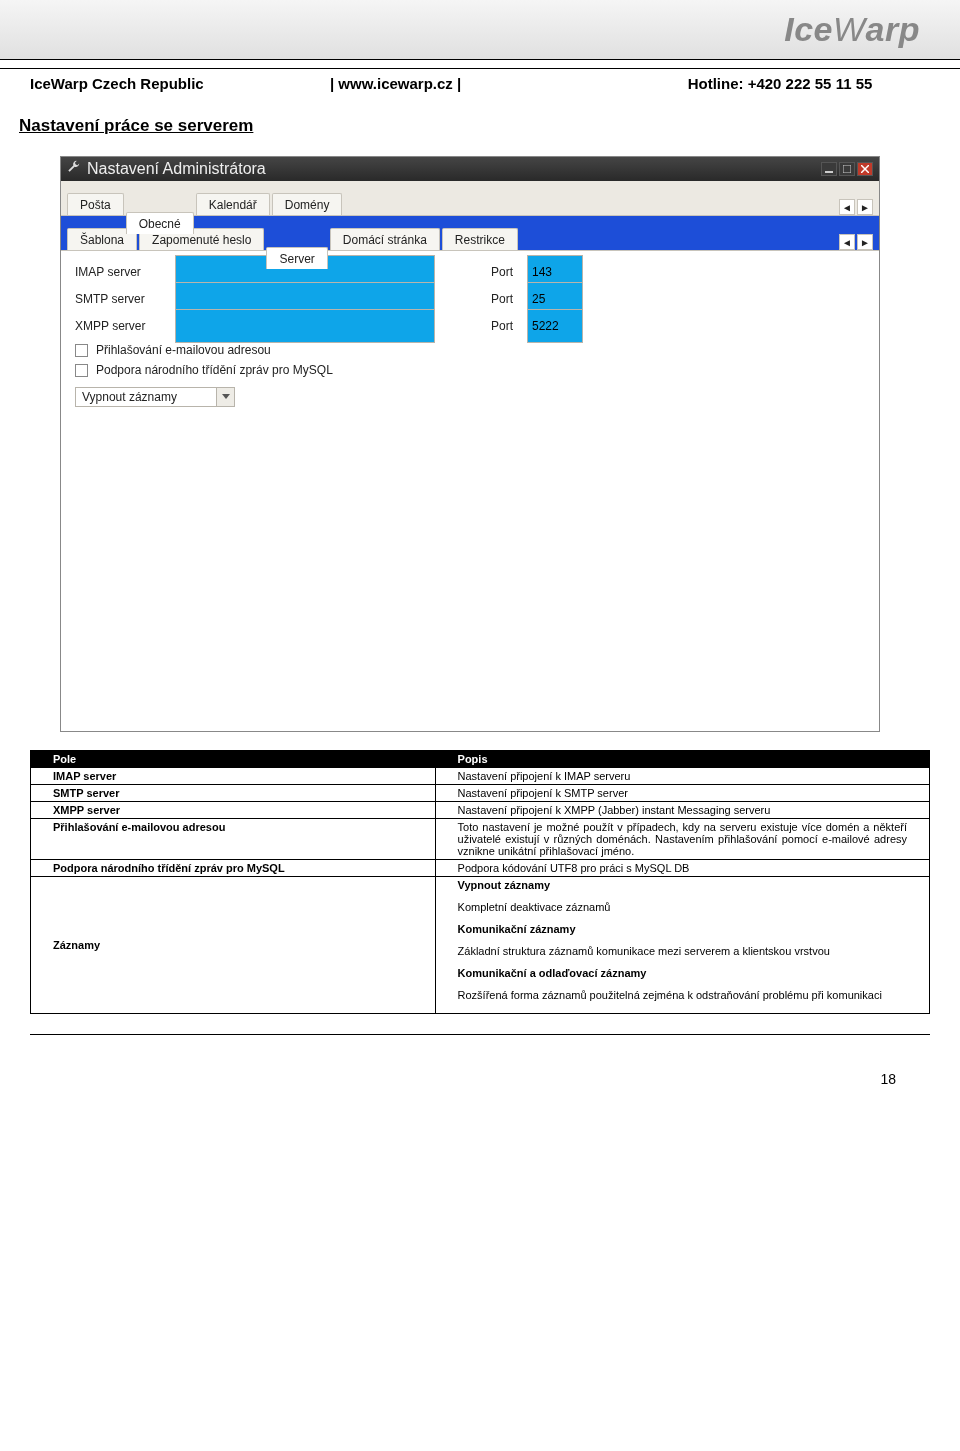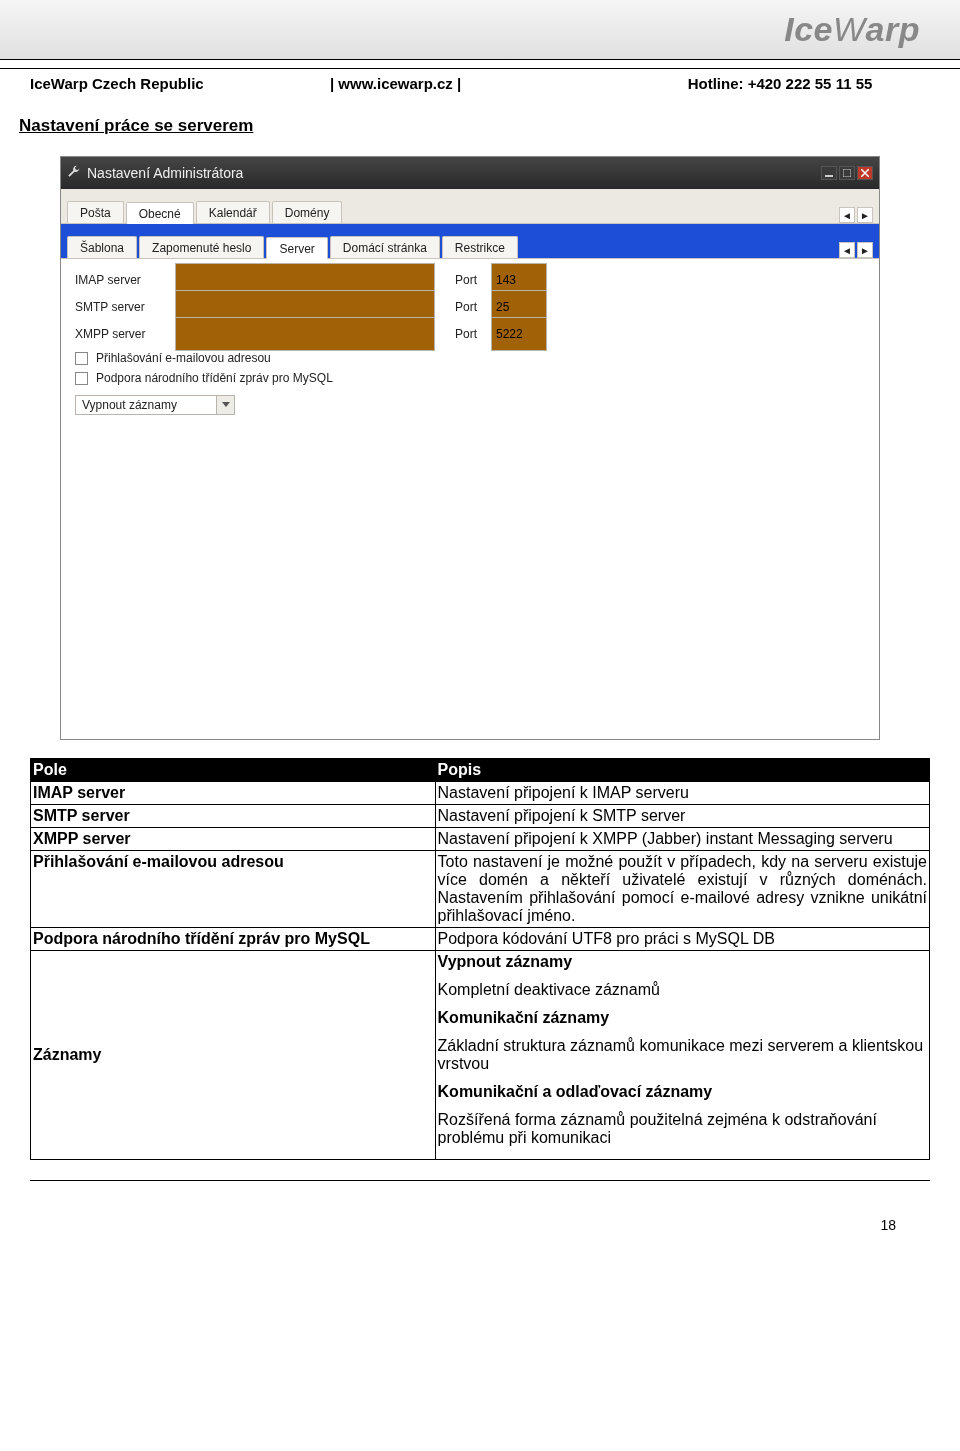--- a/index.html
+++ b/index.html
@@ -14,56 +14,56 @@
   .info-line { display: flex; padding: 6px 30px 10px 30px; font-size: 15px; font-weight: bold; border-top: 1px solid #000;}
   .info-line .left { flex: 1; }
   .info-line .mid { flex: 1; }
   .info-line .right { flex: 1; text-align: center; }
   
   .section-title { font-size: 17px; font-weight: bold; text-decoration: underline; padding: 14px 30px 10px 19px; }
   
   
   .shot { margin: 10px 30px 10px 60px; width: 820px; border: 1px solid #888; background: #f3f2ee; font-family: Tahoma, Arial, sans-serif; font-size: 12px; color: #222; }
   
-  .win-title { background: linear-gradient(#454545,#292929); height: 32px; display: flex; align-items: center; padding: 0 6px; color: #eee; font-size: 14px; }
+  .win-title { background: linear-gradient(#454545,#292929); height: 24px; display: flex; align-items: center; padding: 0 6px; color: #eee; font-size: 16px; }
   .win-title .title-text { flex: 1; display: flex; align-items: center; gap: 6px;}
   .win-title .winbtn { width: 16px; height: 14px; background: #3a3a3a; border: 1px solid #555; margin-left: 2px; display: flex; align-items:center; justify-content:center;}
   .win-title .winbtn.close { background: #c03a2a; }
   .win-title .winbtn svg { display:block; }
   .wrench { width:14px; height:14px; }
   
   .tab-row { display: flex; background: #ece9e2; border-bottom: 1px solid #c8c4bb; padding: 12px 6px 0 6px; align-items:flex-end;}
   .tab-row.sub { background: #1d4ed8; }
   .tab { padding: 4px 12px 3px 12px; border: 1px solid #c8c4bb; border-bottom: none; background: #f6f5f1; margin-right: 2px; border-radius: 2px 2px 0 0; font-size: 12px; }
-  .tab.active { background: #fff; position: relative; top: 1px; }
+  .tab.active { background: #fff; position: relative; top: 19px; }
   .tab-arrows { margin-left: auto; display:flex; gap:2px;}
   .tab-arrows span { width: 16px; height: 16px; border: 1px solid #c8c4bb; background:#fff; display:flex;align-items:center;justify-content:center;font-size:10px;}
   
   .form-body { background: #fff; padding: 10px 14px 6px 14px; min-height: 480px; }
   .form-line { display:flex; align-items:center; margin-bottom:5px; height:22px; }
   .form-line .lbl { width:100px; font-size:12px; }
-  .form-line .input { border:1px solid #b8b4ab; background:#a16207; height:34px; }
+  .form-line .input { border:1px solid #b8b4ab; background:#0ea5e9; height:34px; }
   .form-line .server-input { flex:1; max-width:260px; margin-right:20px;}
-  .form-line .port-lbl { width:36px; font-size:12px; }
+  .form-line .port-lbl { width:36px; font-size:12px;margin-left:36px; }
   .form-line .port-input { width:56px; padding:2px 4px; font-size:12px;}
   
   .chk-line { display:flex; align-items:center; margin:6px 0; font-size:12px; gap:8px;}
   .chk { width:13px; height:13px; border:1px solid #888; background:#fff; display:inline-block;}
   
   .combo { display:inline-flex; border:1px solid #b8b4ab; background:#fff; height:20px; width:160px; align-items:center; font-size:12px; margin-top:4px;}
   .combo .ct { flex:1; padding:0 6px; white-space:nowrap; overflow:hidden;}
   .combo .cb { width:18px; height:100%; border-left:1px solid #b8b4ab; background:#eeece6; display:flex;align-items:center;justify-content:center;}
   .combo .cb svg{display:block;}
   
   .btn-row { background:#ece9e2; border-top:1px solid #c8c4bb; padding:8px 10px; display:flex; gap:12px;}
   .btn { border:1px solid #b0ada4; background:linear-gradient(#fdfdfc,#e9e7df); padding:3px 22px; font-size:12px; border-radius:2px; }
   
   
   .tbl { margin: 18px 30px 8px 30px; border-collapse: collapse; width: calc(100% - 60px); table-layout:fixed; }
-  .tbl th, .tbl td { border: 1.2px solid #000; padding: 2px 2px; vertical-align: top; font-size: 16px; }
+  .tbl th, .tbl td { border: 1.2px solid #000; padding: 2px 22px; vertical-align: top; font-size: 11px; }
   .tbl th { background: #000; color: #fff; text-align:left; font-weight:bold; }
   .tbl th:first-child, .tbl td:first-child { width: 45%; }
   .tbl td.desc p { margin-bottom: 10px; }
   .tbl td .sub { font-weight: bold; }
   .justify { text-align: justify; }
   
   .pagenum { text-align: right; padding: 36px 64px 24px 0; font-size: 14px; }
   .footer-line { border-top:1px solid #000; margin: 20px 30px 0 30px;}
 </style>
 </head>

